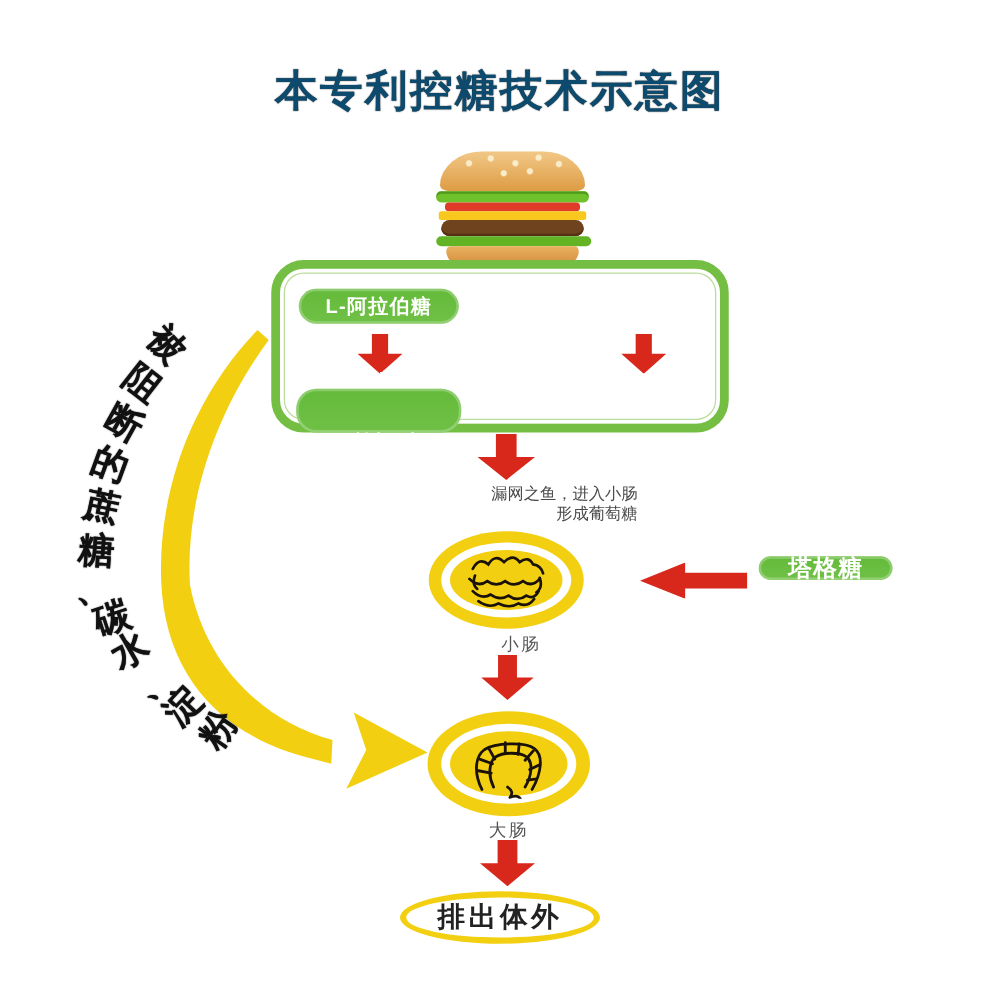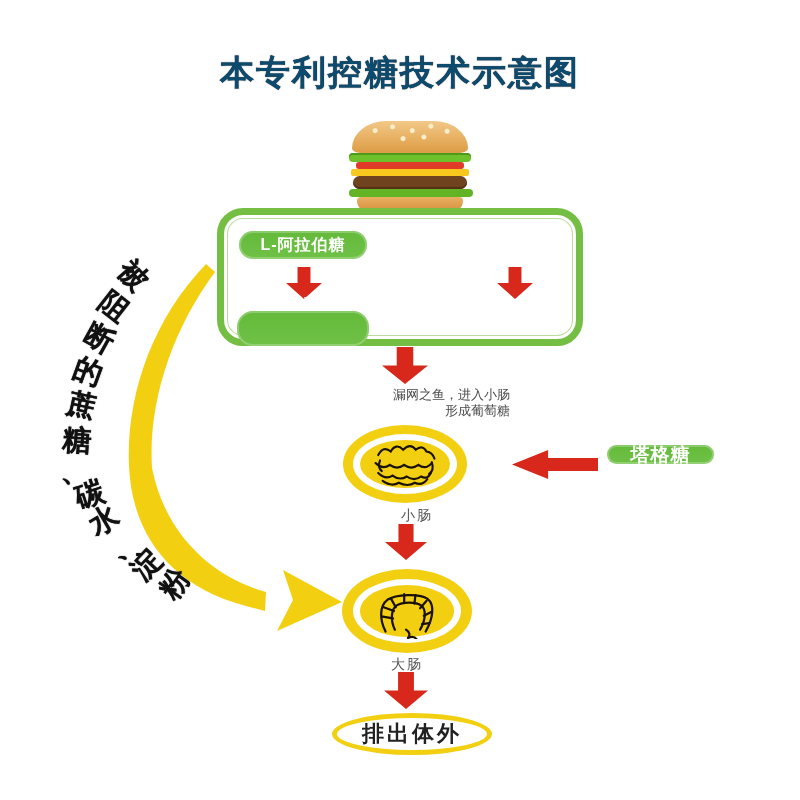--- a/index.html
+++ b/index.html
@@ -70,21 +70,21 @@
   
   .ring-outer{background:#f3cf11;border-radius:50%;display:flex;align-items:center;justify-content:center;}
   .ring-white{background:#ffffff;border-radius:50%;display:flex;align-items:center;justify-content:center;}
   .ring-inner{background:#f3cf11;border-radius:50%;display:flex;align-items:center;justify-content:center;}
 
   .note{color:#4a4a4a;text-align:right;}
   .organ-label{color:#555;font-size:14px;letter-spacing:2px;text-align:center;}
 
   
   .excrete{
-    left:332px;top:713px;width:160px;height:42px;border:5px solid #f3cf11;border-radius:50%;
+    left:320px;top:713px;width:160px;height:42px;border:5px solid #f3cf11;border-radius:50%;
     background:#fff;display:flex;align-items:center;justify-content:center;
     font-size:22px;font-weight:bold;color:#222;letter-spacing:3px;box-sizing:border-box;font-family:Liberation Mono, monospace;
   }
 
   
   .curve-char{
     position:absolute;width:34px;height:34px;display:flex;align-items:center;justify-content:center;
     font-size:29px;font-weight:900;color:#111;text-shadow:0 0 1px #111;
   }
 

